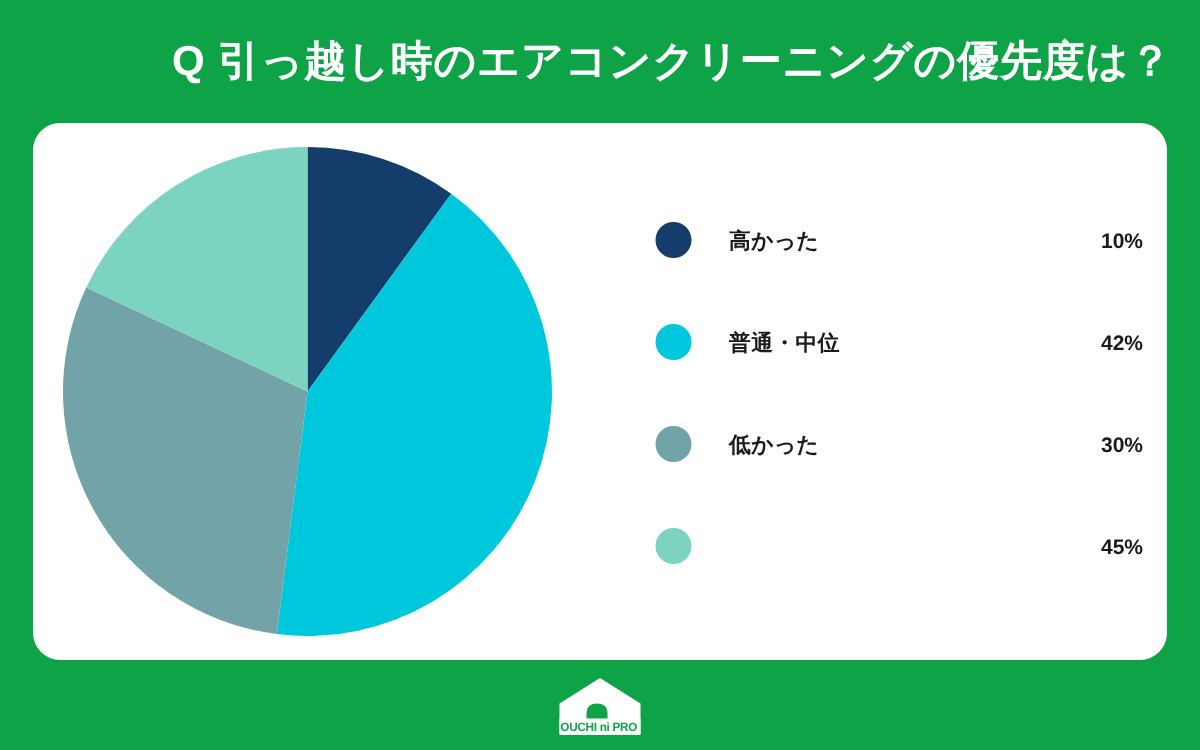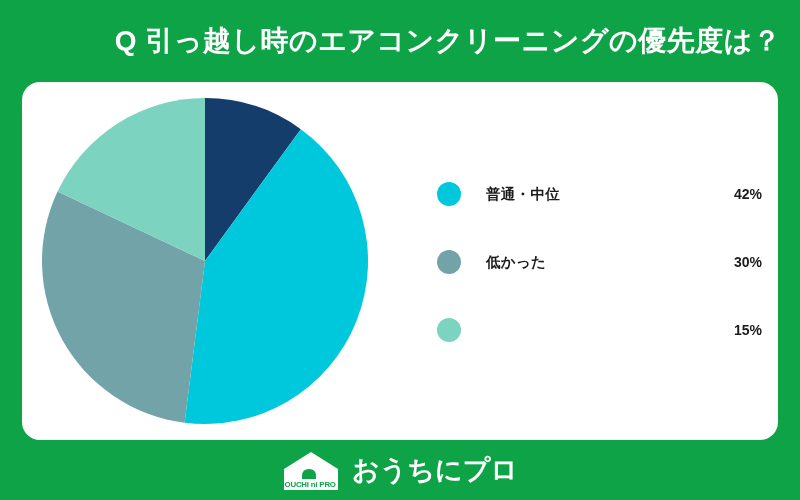--- a/index.html
+++ b/index.html
@@ -140,47 +140,51 @@
           <path d="M 163 163 L 163.00 0.00 A 163 163 0 0 1 258.81 31.13 Z" fill="#153D6B"></path>
           <path d="M 163 163 L 258.81 31.13 A 163 163 0 0 1 142.57 324.71 Z" fill="#00C8DC"></path>
           <path d="M 163 163 L 142.57 324.71 A 163 163 0 0 1 15.51 93.60 Z" fill="#72A3A8"></path>
           <path d="M 163 163 L 15.51 93.60 A 163 163 0 0 1 163.00 0.00 Z" fill="#7CD3C0"></path>
         </g>
     </svg>
   </div>
 
   <div id="legend">
 
+    <div class="legend-item">
+      <span class="legend-dot" style="background: rgb(21, 61, 107);"></span>
+      <span class="legend-label">高かった</span>
+      <span class="legend-value">10%</span>
+    </div>
 
     <div class="legend-item">
       <span class="legend-dot" style="background: rgb(0, 200, 220);"></span>
       <span class="legend-label">普通・中位</span>
       <span class="legend-value">42%</span>
     </div>
 
     <div class="legend-item">
       <span class="legend-dot" style="background: rgb(114, 163, 168);"></span>
       <span class="legend-label">低かった</span>
       <span class="legend-value">30%</span>
     </div>
 
     <div class="legend-item">
       <span class="legend-dot" style="background: rgb(124, 211, 192);"></span>
-      <span class="legend-value">15%</span>
+      <span class="legend-value">45%</span>
     </div>
 
   </div>
 </div>
 
 <div id="footer-logo">
   <div id="logo-lockup">
     <div id="house-mark">
       <svg id="house-svg" width="58" height="40" viewBox="0 0 58 40">
         <path d="M29 2 L56 19 L56 39 L2 39 L2 19 Z" fill="#ffffff"></path>
         <path d="M20 39 L20 26 Q20 19 27 19 Q34 19 34 26 L34 39 Z" fill="#0FA347"></path>
       </svg>
       <div id="house-badge">
         <span id="house-badge-text">OUCHI ni PRO</span>
       </div>
     </div>
-    <div id="logo-wordmark">おうちにプロ</div>
   </div>
 </div>
 
 </body></html>

